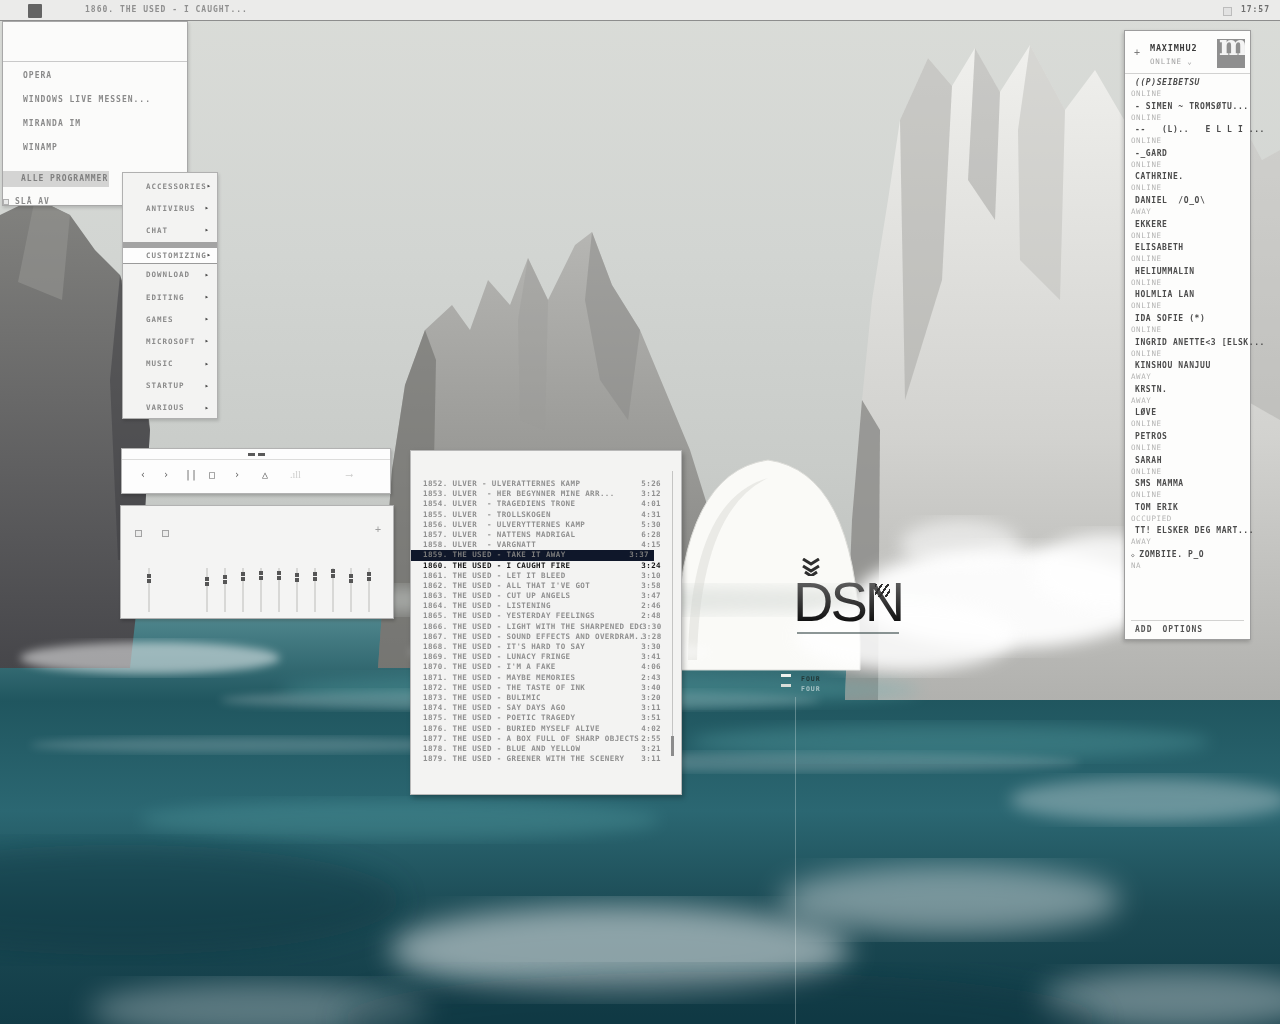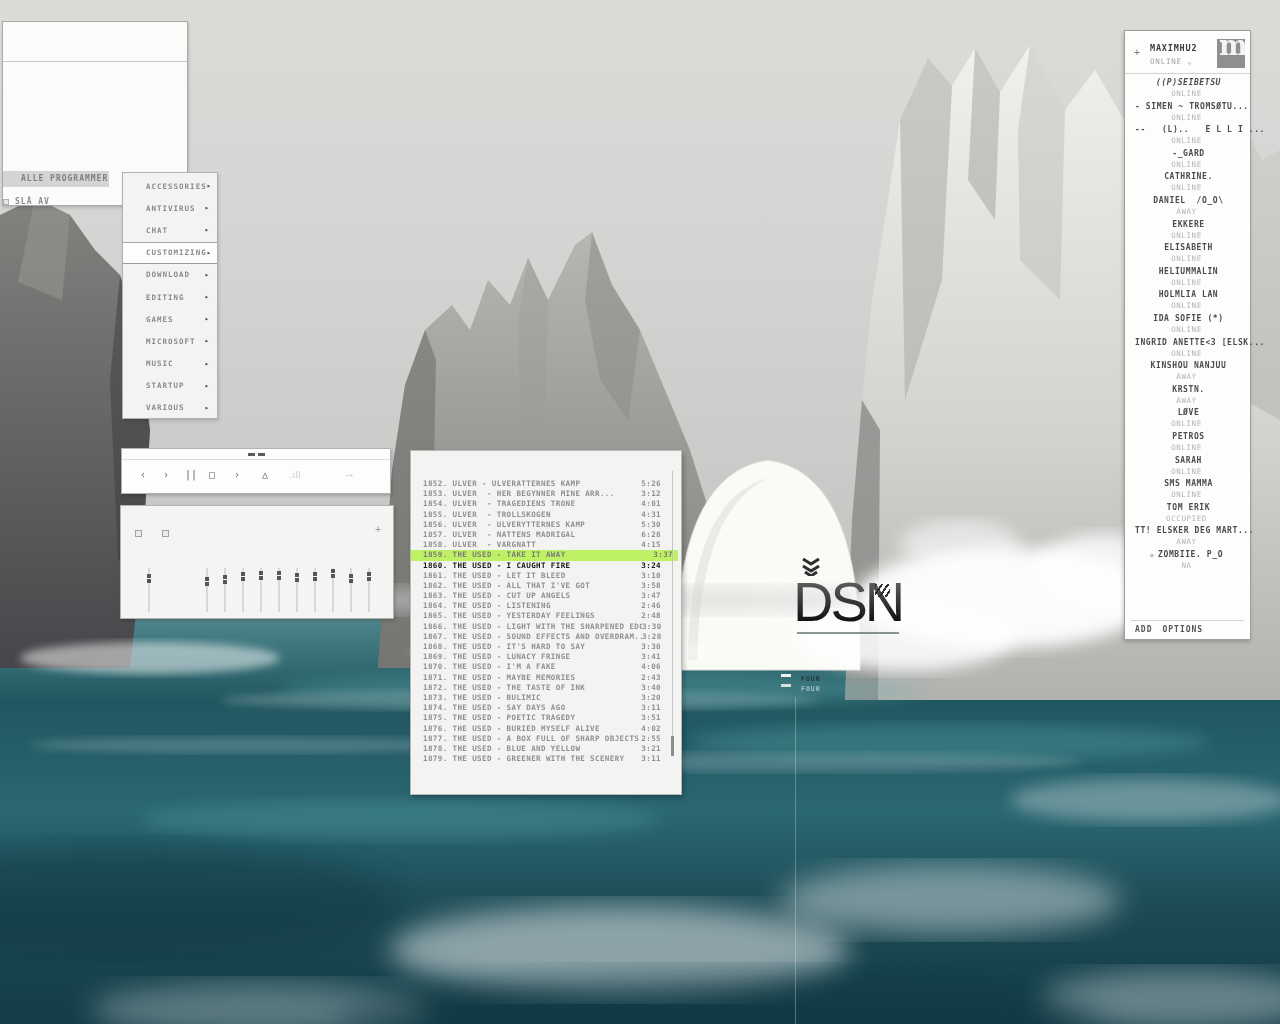--- a/index.html
+++ b/index.html
@@ -56,21 +56,21 @@
   .sa-check{display:inline-block;width:6px;height:6px;border:1px solid #b0b0b0;background:#e8e8e8;
     margin-right:6px;vertical-align:middle;}
   .sa-label{display:inline-block;height:15px;line-height:15px;font-size:8px;font-weight:bold;
     letter-spacing:1px;color:#8a8a8a;vertical-align:middle;}
 
   
   .submenu{position:absolute;left:122px;top:172px;width:96px;height:247px;background:#f3f3f2;
     border:1px solid #b0b0b0;z-index:21;padding-top:2px;box-shadow:1px 2px 3px rgba(0,0,0,.15);}
   .submenu-item{height:22.2px;display:flex;align-items:center;justify-content:space-between;
     padding:0 7px 0 23px;font-size:7.5px;font-weight:bold;letter-spacing:1px;color:#8a8a8a;cursor:default;}
-  .submenu-item.hl{background:#fdfdfd;border-top:1px solid #a3a3a3;border-bottom:1px solid #9a9a9a;}
+  .submenu-item.hl{background:#fdfdfd;border-top:6px solid #a3a3a3;border-bottom:1px solid #9a9a9a;}
   .submenu-arrow{font-size:7px;color:#4a4a4a;}
 
   
   .player{position:absolute;left:121px;top:448px;width:270px;height:46px;background:#fdfdfd;
     border:1px solid #b2b2b2;z-index:15;box-shadow:1px 2px 3px rgba(0,0,0,.2);}
   .pl-handle{position:absolute;left:50%;top:4px;width:17px;height:3px;margin-left:-8px;
     background:linear-gradient(90deg,#5a5a5a 0 7px,transparent 7px 10px,#5a5a5a 10px 17px);}
   .pl-sep{position:absolute;left:0;top:10px;width:100%;height:1px;background:#dcdcdb;}
   .ctl{position:absolute;top:17px;height:18px;line-height:18px;font-size:10px;color:#5f5f5f;cursor:default;}
   .ctl.muted{color:#cccccb;}
@@ -86,37 +86,37 @@
   .eq-handle{position:absolute;left:0;width:4px;height:9px;
     background:linear-gradient(180deg,#565656 0 4px,#f4f4f3 4px 5px,#565656 5px 9px);cursor:default;}
 
   
   .playlist{position:absolute;left:410px;top:450px;width:272px;height:345px;background:#f3f3f2;
     border:1px solid #b8b8b8;z-index:14;box-shadow:2px 3px 5px rgba(0,0,0,.25);}
   .tracks{position:absolute;left:0;top:28px;width:100%;}
   .track{height:10.2px;line-height:10.2px;display:flex;justify-content:space-between;
     padding:0 20px 0 12px;font-size:7.5px;font-weight:bold;letter-spacing:.4px;color:#8f8f8f;cursor:default;}
   .track span{overflow:hidden;}
-  .track.sel{background:#bef264;color:#7a7a7a;margin-right:3px;padding-right:5px;}
+  .track.sel{background:#0f172a;color:#7a7a7a;margin-right:27px;padding-right:5px;}
   .track.now{color:#131313;}
   .pl-scroll-track{position:absolute;right:8px;top:20px;bottom:38px;width:1px;background:#c4c4c3;}
   .pl-scroll-thumb{position:absolute;right:7px;bottom:38px;width:3px;height:20px;background:#8c8c8c;cursor:default;}
 
   
   .contacts{position:absolute;left:1124px;top:30px;width:127px;height:610px;background:#fdfdfc;
     border:1px solid #9d9d9d;z-index:15;box-shadow:-1px 2px 4px rgba(0,0,0,.2);}
   .cl-add{position:absolute;left:9px;top:16px;font-size:10px;color:#7a7a7a;cursor:default;}
   .cl-name{position:absolute;left:25px;top:12px;font-size:8.5px;font-weight:bold;letter-spacing:.8px;color:#3c3c3c;}
   .cl-status{position:absolute;left:25px;top:26px;font-size:7.5px;letter-spacing:.8px;color:#a3a3a3;cursor:default;}
   .cl-logo{position:absolute;right:5px;top:8px;width:28px;height:29px;background:#8f8f8f;overflow:hidden;}
   .cl-logo span{position:absolute;left:2px;top:-9px;font-family:"DejaVu Serif","Liberation Serif",serif;
     font-weight:bold;font-size:27px;color:#f4f4f4;}
   .cl-sep{position:absolute;left:0;top:42px;width:100%;height:1px;background:#d2d2d1;}
   .contact-list{position:absolute;left:6px;top:46px;right:8px;}
-  .contact{text-align:center;margin-bottom:1.6px;cursor:default;}
+  .contact{text-align:left;margin-bottom:1.6px;cursor:default;}
   .c-name{font-size:8px;font-weight:bold;letter-spacing:.6px;color:#4c4c4c;height:11px;line-height:11px;}
   .c-prefix{font-size:6px;color:#6a6a6a;margin-right:4px;}
   .c-status{font-size:7.5px;letter-spacing:.6px;color:#b4b4b3;height:11px;line-height:11px;}
   .contact.italic .c-name{font-style:italic;}
   .cl-footsep{position:absolute;left:6px;right:6px;bottom:18px;height:1px;background:#d2d2d1;}
   .cl-footer{position:absolute;left:10px;bottom:5px;font-size:8px;font-weight:bold;letter-spacing:1px;color:#565656;}
   .cl-footer span{margin-right:10px;cursor:default;}
 </style>
 </head>
 <body>
@@ -205,23 +205,39 @@
   </div>
 
   <div class="four">
     <div class="four-dash d1"></div>
     <div class="four-dash d2"></div>
     <div class="four-main" data-bind="wallpaper.caption">FOUR</div>
     <div class="four-reflect" data-bind="wallpaper.caption">FOUR</div>
   </div>
   <div class="wp-line"></div>
 
+  <div class="taskbar">
+    <div class="start-btn"></div>
+    <div class="tb-title" data-bind="taskbar.title">1860. THE USED - I CAUGHT...</div>
+    <div class="tray-icon"></div>
+    <div class="tb-time" data-bind="taskbar.time">17:57</div>
+  </div>
 
   <div class="startmenu">
     <div class="sm-top"></div>
+    <div class="sm-items">
+
+        <div class="sm-item"><span data-item="label">OPERA</span></div>
+
+        <div class="sm-item"><span data-item="label">WINDOWS LIVE MESSEN...</span></div>
+
+        <div class="sm-item"><span data-item="label">MIRANDA IM</span></div>
+
+        <div class="sm-item"><span data-item="label">WINAMP</span></div>
+      </div>
     <div class="ap-row">
       <div class="ap-hl"></div>
       <div class="ap-label" data-bind="start_menu.all_programs_label">ALLE PROGRAMMER</div>
     </div>
     <div class="sa-row">
       <span class="sa-check"></span><span class="sa-label" data-bind="start_menu.shutdown_label">SLÅ AV</span>
     </div>
   </div>
 
   <div class="submenu">

